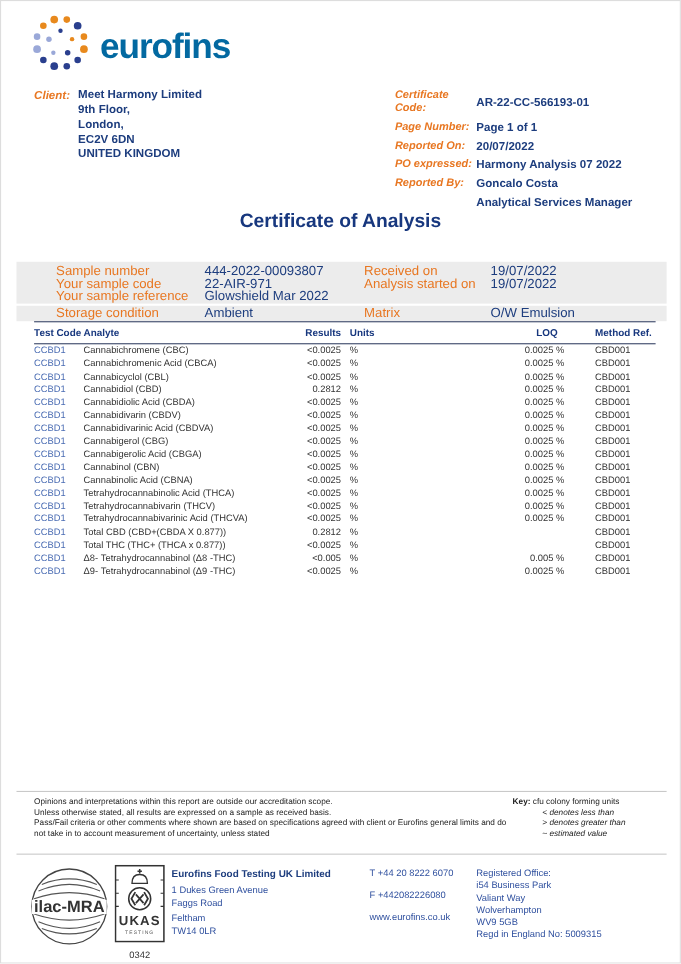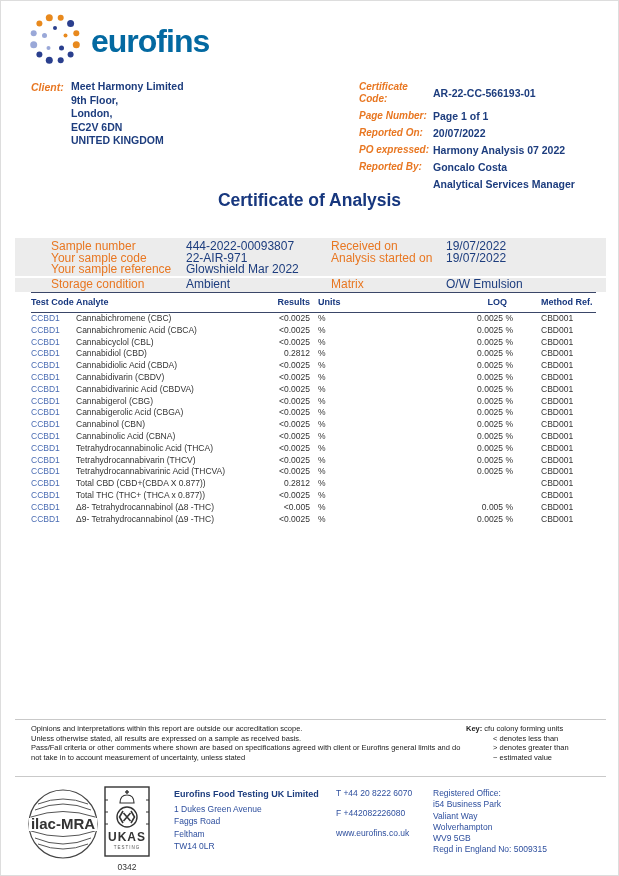--- a/index.html
+++ b/index.html
@@ -44,27 +44,27 @@
   .an,.c-res,.c-unit,.c-loq,.c-meth{color:#333;}
   .thead .c-res,.thead .c-unit,.thead .c-loq,.thead .c-meth,.thead .tc,.thead .an{color:#17377e;}
 
   
   .rule{position:absolute;left:14px;width:591px;border-top:1px solid #c9c9c9;}
   .rule-disc{top:718px;}
   .rule-foot{top:775px;}
   .disclaimer{position:absolute;left:30px;top:723px;width:432px;font-size:7.5px;line-height:9.6px;color:#222;}
   .key{position:absolute;left:465px;top:723px;font-size:7.5px;line-height:9.6px;color:#222;}
   .key b{font-weight:bold;text-align:right;}
-  .key-items{padding-left:27px;}
+  .key-items{padding-left:27px;font-style:italic;}
 
   
   .ilac{position:absolute;left:24px;top:787px;}
   .ukas{position:absolute;left:101px;top:785px;width:50px;text-align:center;}
   .ukas-num{font-size:8.5px;color:#333;margin-top:1px;}
-  .company{position:absolute;left:173px;top:787px;font-size:8.5px;color:#2e4f9e;line-height:12.5px;}
+  .company{position:absolute;left:155px;top:787px;font-size:8.5px;color:#2e4f9e;line-height:12.5px;}
   .company-name{font-weight:bold;font-size:9px;color:#1d3d7e;margin-bottom:2px;}
   .contact{position:absolute;left:335px;top:787px;font-size:8.5px;color:#2e4f9e;}
   .contact .cline{margin-bottom:9px;line-height:11px;}
   .registered{position:absolute;left:432px;top:787px;font-size:8.5px;color:#2e4f9e;line-height:11.3px;}
   svg text{font-family:"Liberation Sans",sans-serif;}
 </style>
 </head>
 <body>
 
 <div class="page">

